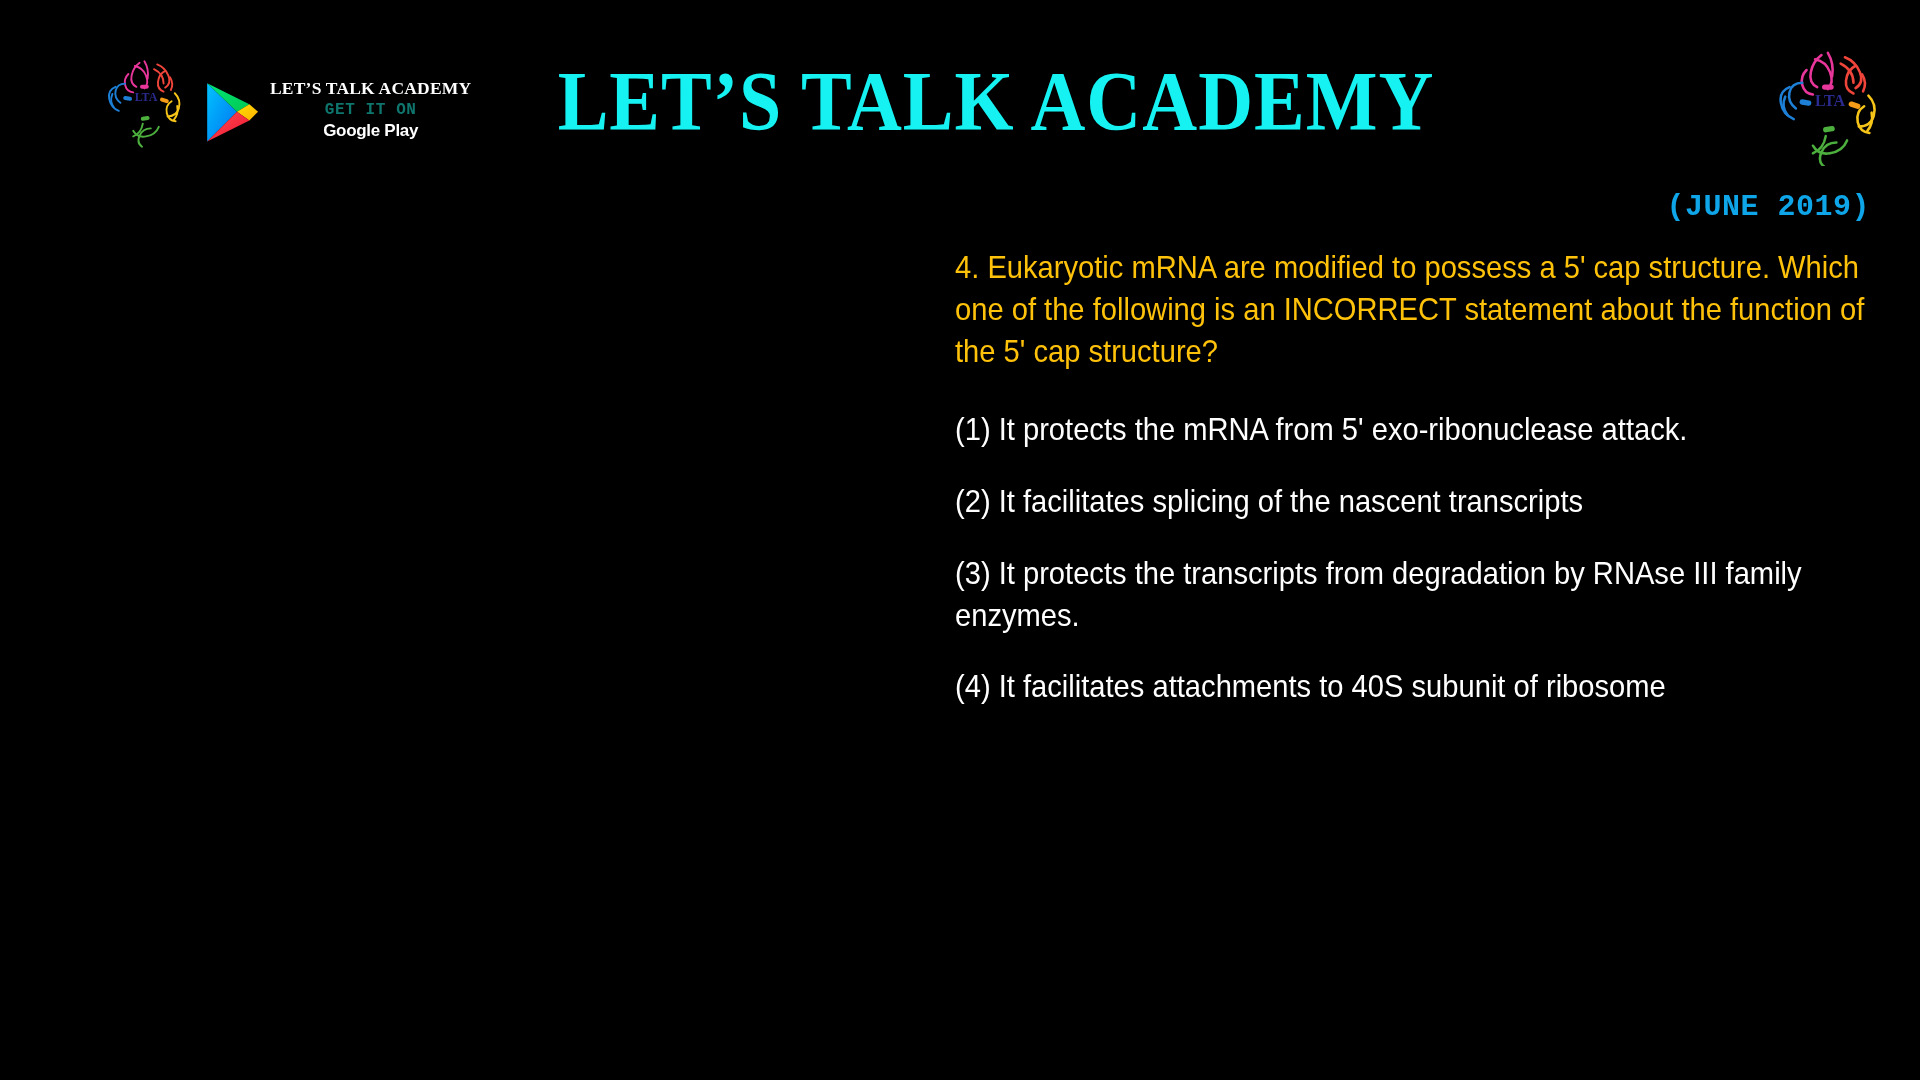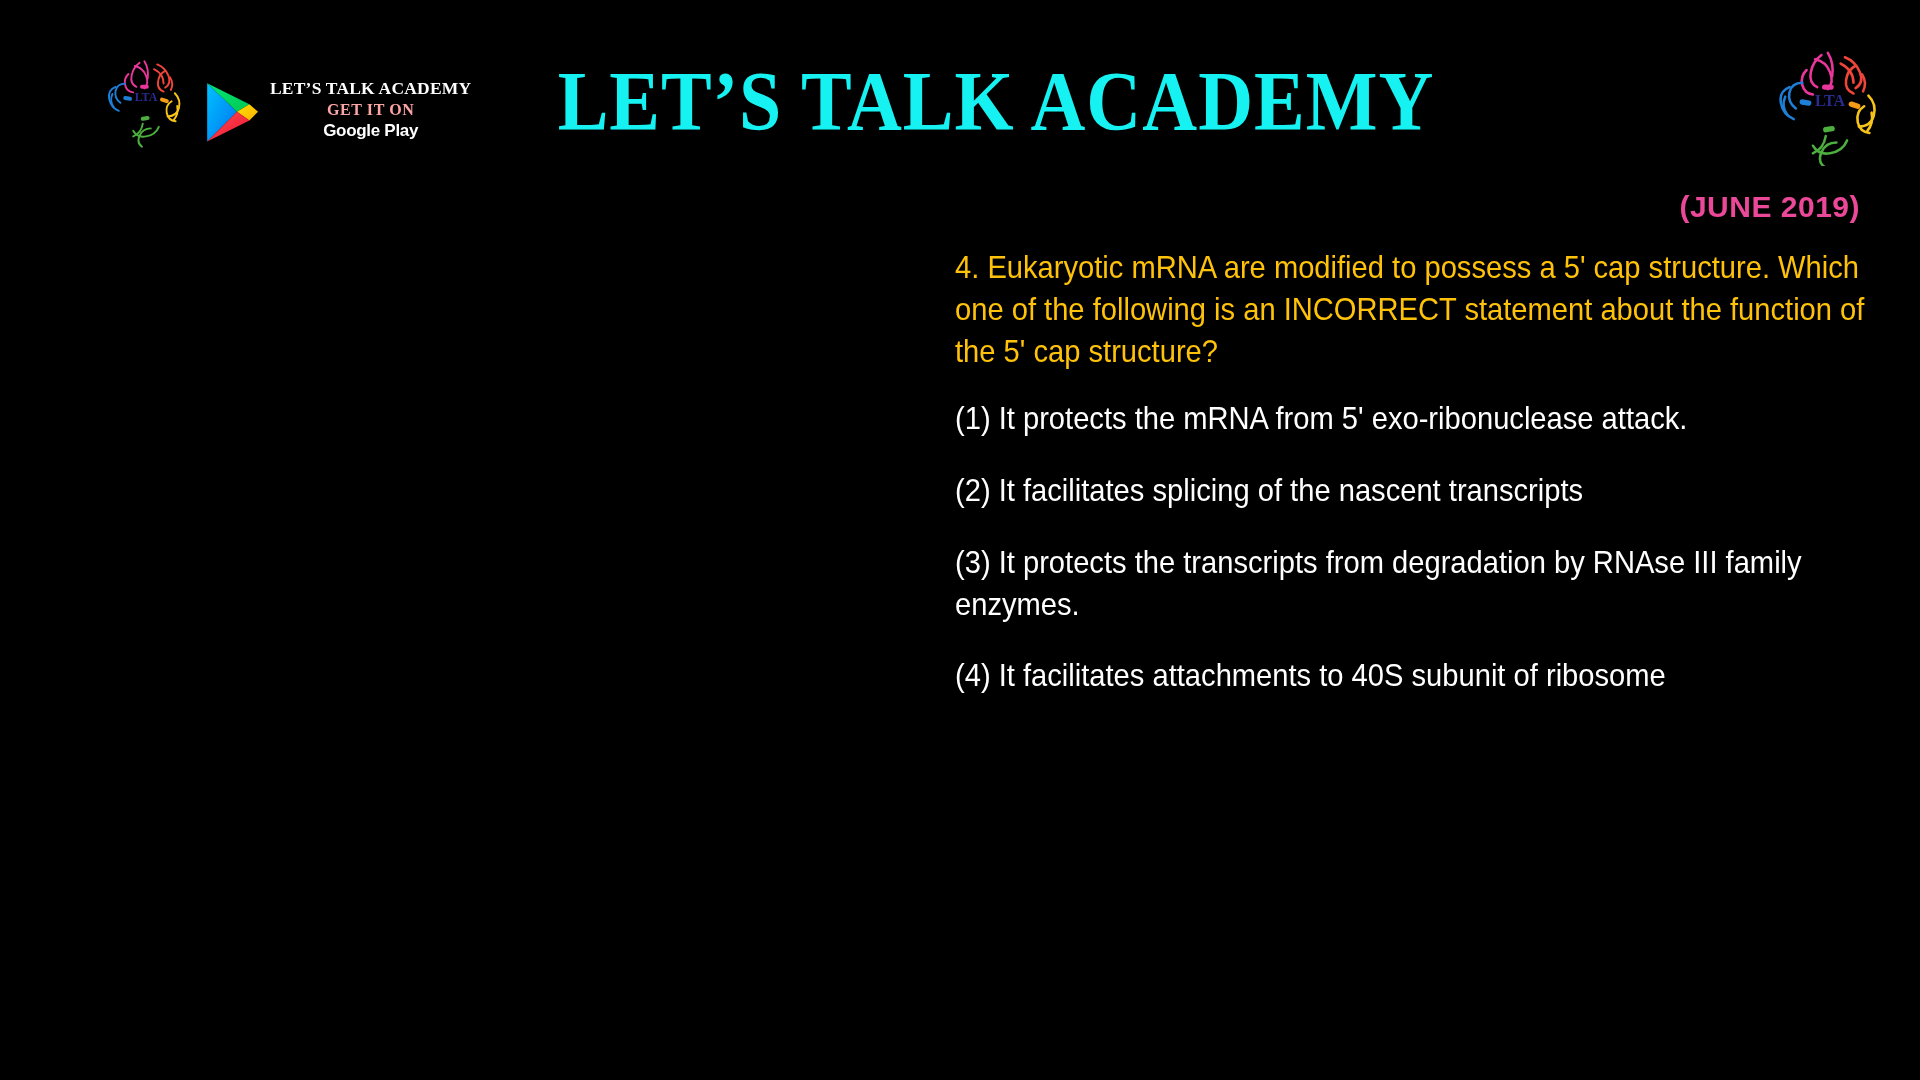--- a/index.html
+++ b/index.html
@@ -15,43 +15,43 @@
 
   .logo-left{position:absolute;left:62px;top:48px;width:96px;height:100px;}
   .logo-right{position:absolute;left:1730px;top:38px;width:128px;height:128px;}
 
   .playbadge{position:absolute;left:168px;top:68px;width:260px;height:84px;
              display:flex;align-items:center;}
   .play-tri{width:56px;height:62px;flex:0 0 auto;margin-right:10px;margin-top:6px;}
   .play-text{display:flex;flex-direction:column;align-items:center;justify-content:center;}
   .pt-brand{font-family:"Liberation Serif","DejaVu Serif",serif;font-weight:bold;
             font-size:17.5px;color:#ffffff;letter-spacing:.2px;line-height:1.05;white-space:nowrap;}
-  .pt-get{font-family:Liberation Serif, serif;font-weight:bold;
-          font-size:16px;color:#fca5a5;letter-spacing:.6px;line-height:1.5;white-space:nowrap;}
+  .pt-get{font-family:Liberation Mono, monospace;font-weight:bold;
+          font-size:16px;color:#0f766e;letter-spacing:.6px;line-height:1.5;white-space:nowrap;}
   .pt-gp{font-family:"Liberation Sans","DejaVu Sans",sans-serif;font-weight:bold;
          font-size:17px;color:#ffffff;letter-spacing:-.3px;line-height:1.1;white-space:nowrap;}
 
   .main-title{position:absolute;left:0;top:58px;width:1920px;text-align:center;
     font-family:"Liberation Serif","DejaVu Serif",serif;font-weight:bold;
     font-size:76px;line-height:1;color:#16F1F1;letter-spacing:1px;
     transform:scaleY(1.12);transform-origin:top center;}
 
   
-  .exam-tag{position:absolute;right:60px;top:190px;
-    font-family:Liberation Sans, sans-serif;font-weight:bold;
-    font-size:30px;color:#ec4899;letter-spacing:.5px;white-space:nowrap;}
+  .exam-tag{position:absolute;right:50px;top:190px;
+    font-family:Liberation Mono, monospace;font-weight:bold;
+    font-size:30px;color:#0ea5e9;letter-spacing:.5px;white-space:nowrap;}
 
   
   .qbody{position:absolute;left:955px;top:247px;width:930px;}
   .qtext{
     font-family:"Liberation Sans","DejaVu Sans",sans-serif;font-weight:normal;
     font-size:30.5px;line-height:1.37;color:#FFC20A;
     transform:scaleX(.955);transform-origin:left top;width:974px;
   }
-  .opt-list{margin-top:26px;}
+  .opt-list{margin-top:37px;}
   .opt{
     font-family:"Liberation Sans","DejaVu Sans",sans-serif;font-weight:normal;
     font-size:30.5px;line-height:1.37;color:#FFFFFF;margin-bottom:30px;
     transform:scaleX(.955);transform-origin:left top;width:974px;
   }
   .opt:last-child{margin-bottom:0;}
 </style>
 </head>
 <body>
 

